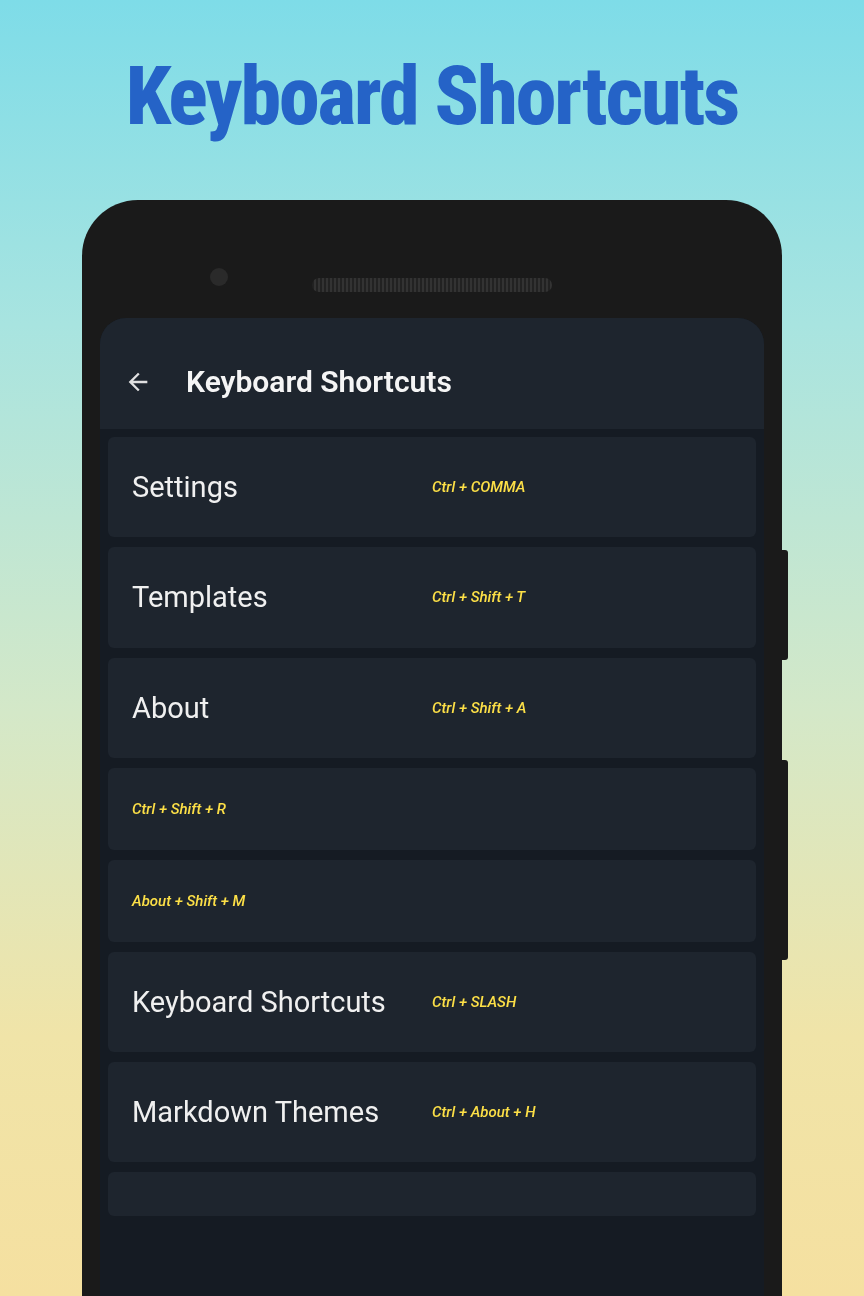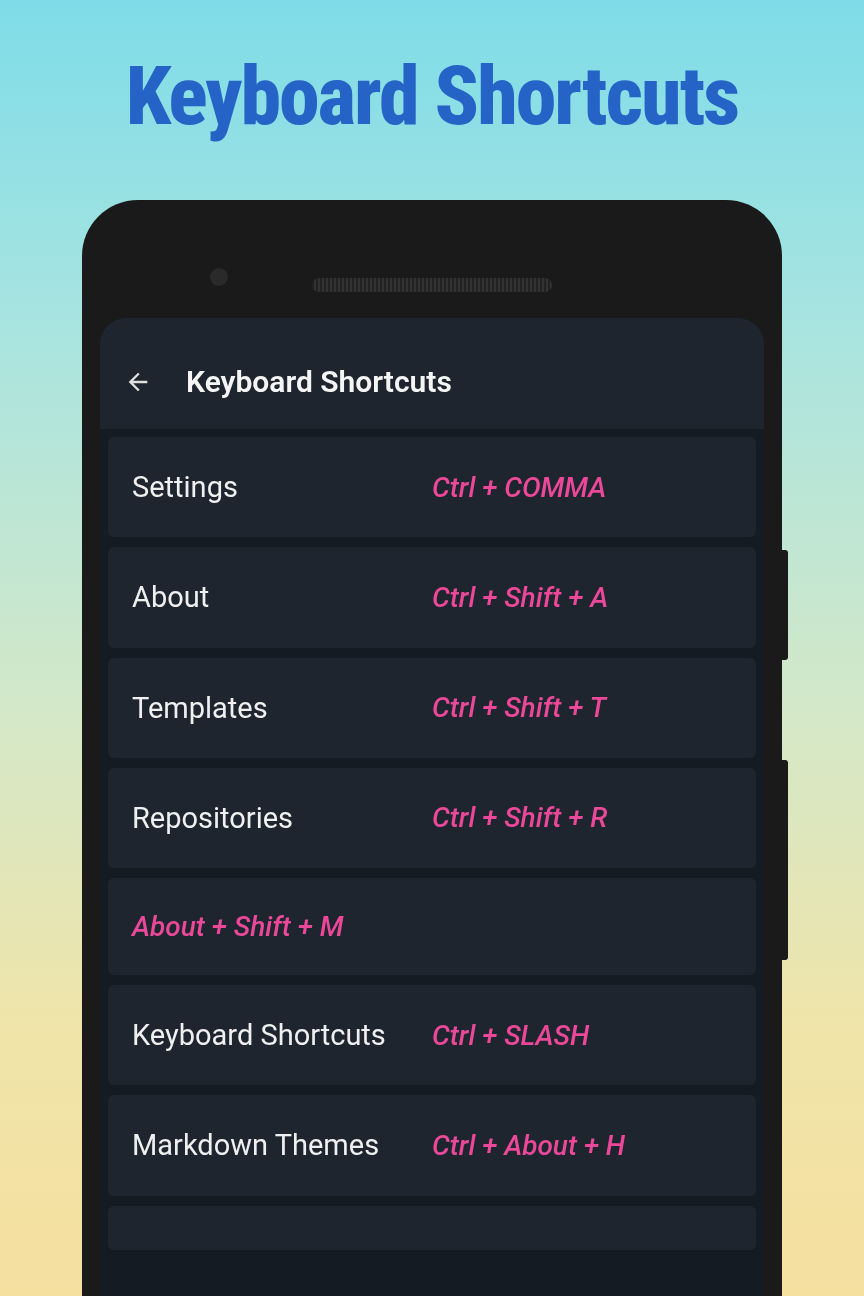--- a/index.html
+++ b/index.html
@@ -121,22 +121,22 @@
   cursor: pointer;
 }
 .item-label {
   color: #f0f0f0;
   font-size: 29px;
   font-weight: 400;
   width: 50%;
   line-height: 1.25;
 }
 .item-shortcut {
-  color: #ec4899;
-  font-size: 28px;
+  color: #fde047;
+  font-size: 15px;
   font-style: italic;
   font-weight: 500;
   width: 50%;
 }
 .list-item-partial {
   background: #1e252e;
   border-radius: 6px;
   padding: 32px 24px 0 24px;
   display: flex;
   align-items: flex-start;
@@ -166,29 +166,28 @@
           </svg>
         </div>
         <div class="app-title">Keyboard Shortcuts</div>
       </div>
       <div class="list">
         <div class="list-item">
           <div class="item-label">Settings</div>
           <div class="item-shortcut">Ctrl + COMMA</div>
         </div>
         <div class="list-item">
+          <div class="item-label">Templates</div>
+          <div class="item-shortcut">Ctrl + Shift + T</div>
+        </div>
+        <div class="list-item">
           <div class="item-label">About</div>
           <div class="item-shortcut">Ctrl + Shift + A</div>
         </div>
         <div class="list-item">
-          <div class="item-label">Templates</div>
-          <div class="item-shortcut">Ctrl + Shift + T</div>
-        </div>
-        <div class="list-item">
-          <div class="item-label">Repositories</div>
           <div class="item-shortcut">Ctrl + Shift + R</div>
         </div>
         <div class="list-item">
           <div class="item-shortcut">About + Shift + M</div>
         </div>
         <div class="list-item">
           <div class="item-label">Keyboard Shortcuts</div>
           <div class="item-shortcut">Ctrl + SLASH</div>
         </div>
         <div class="list-item">

